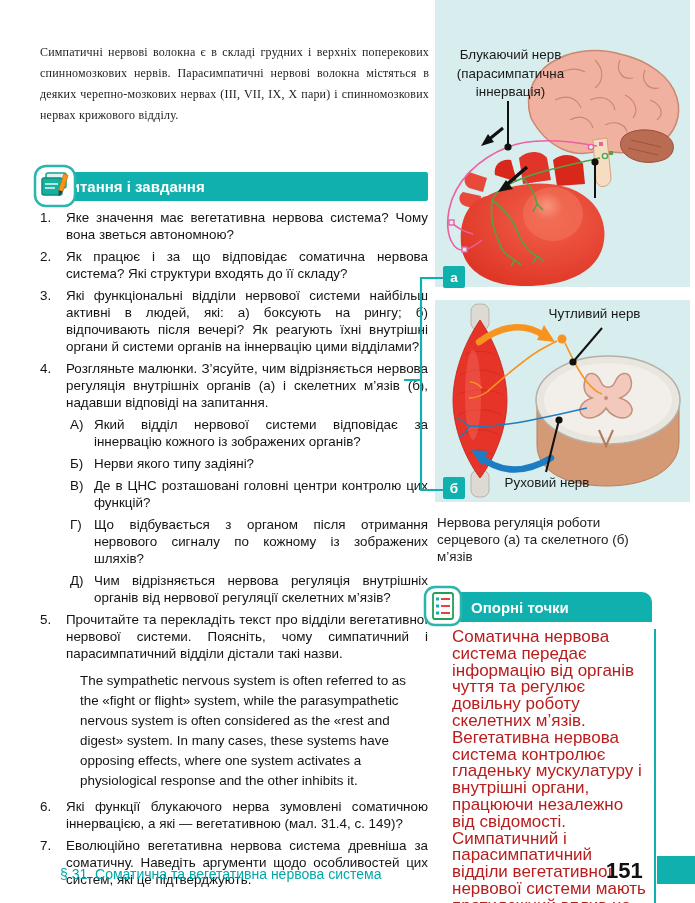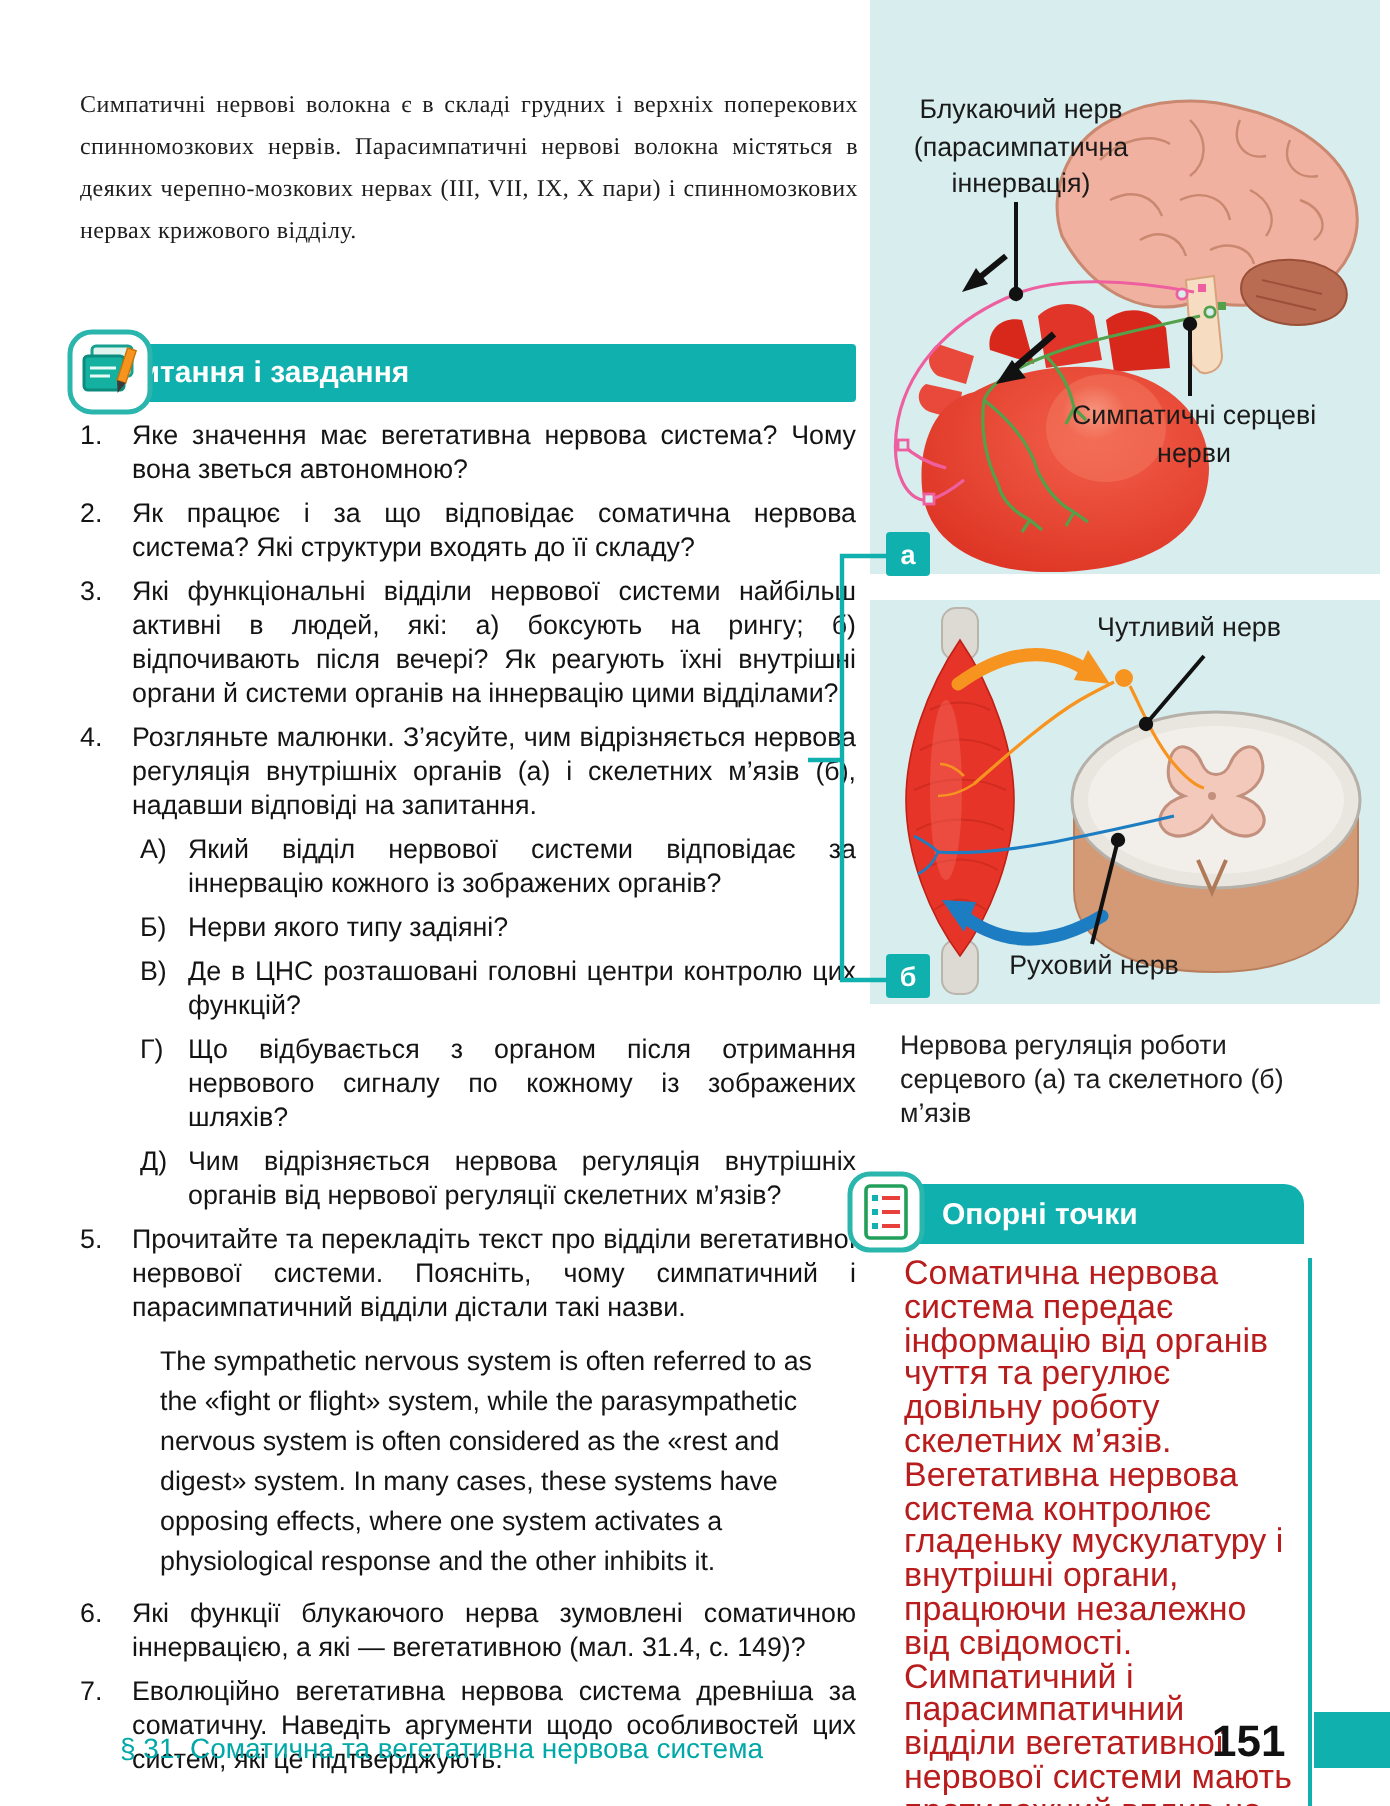--- a/index.html
+++ b/index.html
@@ -26,21 +26,21 @@
   .panel{position:absolute;left:435px;width:255px;background:var(--panel-bg);}
   .panel-a{top:0;height:287px;}
   .panel-b{top:300px;height:202px;}
   .panel svg.art{position:absolute;left:0;top:0;}
   .fig-label{position:absolute;font-size:13.4px;line-height:18.5px;color:#1a1a1a;
              text-align:center;}
   .chip{position:absolute;width:22px;height:22px;background:var(--teal);color:#fff;
         font-weight:bold;font-size:13.5px;display:flex;align-items:center;
         justify-content:center;border-radius:2px;}
   .bracket{position:absolute;left:398px;top:268px;}
-  .fig-caption{position:absolute;left:450px;top:514px;width:225px;
+  .fig-caption{position:absolute;left:437px;top:514px;width:225px;
                font-size:13.4px;line-height:17px;color:#1d1d1d;}
   .kp-bar{position:absolute;left:445px;top:592px;width:207px;height:30px;
           background:var(--teal);border-top-right-radius:10px;color:#fff;
           font-weight:bold;font-size:15px;display:flex;align-items:center;
           padding-left:26px;box-sizing:border-box;}
   .kp-icon{position:absolute;left:423px;top:585px;width:40px;height:42px;}
   .kp-body{position:absolute;left:452px;top:629px;width:198px;min-height:216px;
            font-size:17px;line-height:16.8px;color:#b91c1c;
            border-right:2.5px solid var(--teal);padding-right:4px;}
   
@@ -209,21 +209,20 @@
         <circle cx="73" cy="147" r="3.6" fill="#111"></circle>
         <line x1="160" y1="162" x2="160" y2="198" stroke="#111" stroke-width="2"></line>
         <circle cx="160" cy="162" r="3.6" fill="#111"></circle>
         <line x1="68" y1="128" x2="52" y2="141" stroke="#111" stroke-width="3"></line>
         <polygon points="46,146 59,142 53,134" fill="#111"></polygon>
         <line x1="92" y1="167" x2="70" y2="186" stroke="#111" stroke-width="3.4"></line>
         <polygon points="63,192 78,189 71,180" fill="#111"></polygon>
       </g>
     </svg>
     <div class="fig-label" style="left:8px;top:46px;width:135px;">Блукаючий нерв (парасимпатична іннервація)</div>
-    <div class="fig-label" style="left:98px;top:199px;width:128px;">Симпатичні серцеві нерви</div>
     <div class="chip" style="left:8px;top:266px;">а</div>
   </div>
 
   <div class="panel panel-b">
     <svg class="art" width="255" height="202" viewBox="0 0 255 202">
 
       <g>
         <rect x="36" y="4" width="18" height="26" rx="7" fill="#ddd9d3" stroke="#b9b4ac"></rect>
         <rect x="36" y="170" width="18" height="27" rx="7" fill="#ddd9d3" stroke="#b9b4ac"></rect>
         <path d="M45,20 C28,45 18,75 18,100 C18,128 30,158 45,178 C60,158 72,128 72,100 C72,75 62,45 45,20 Z" fill="#e73428" stroke="#c02015" stroke-width="0.8"></path>

